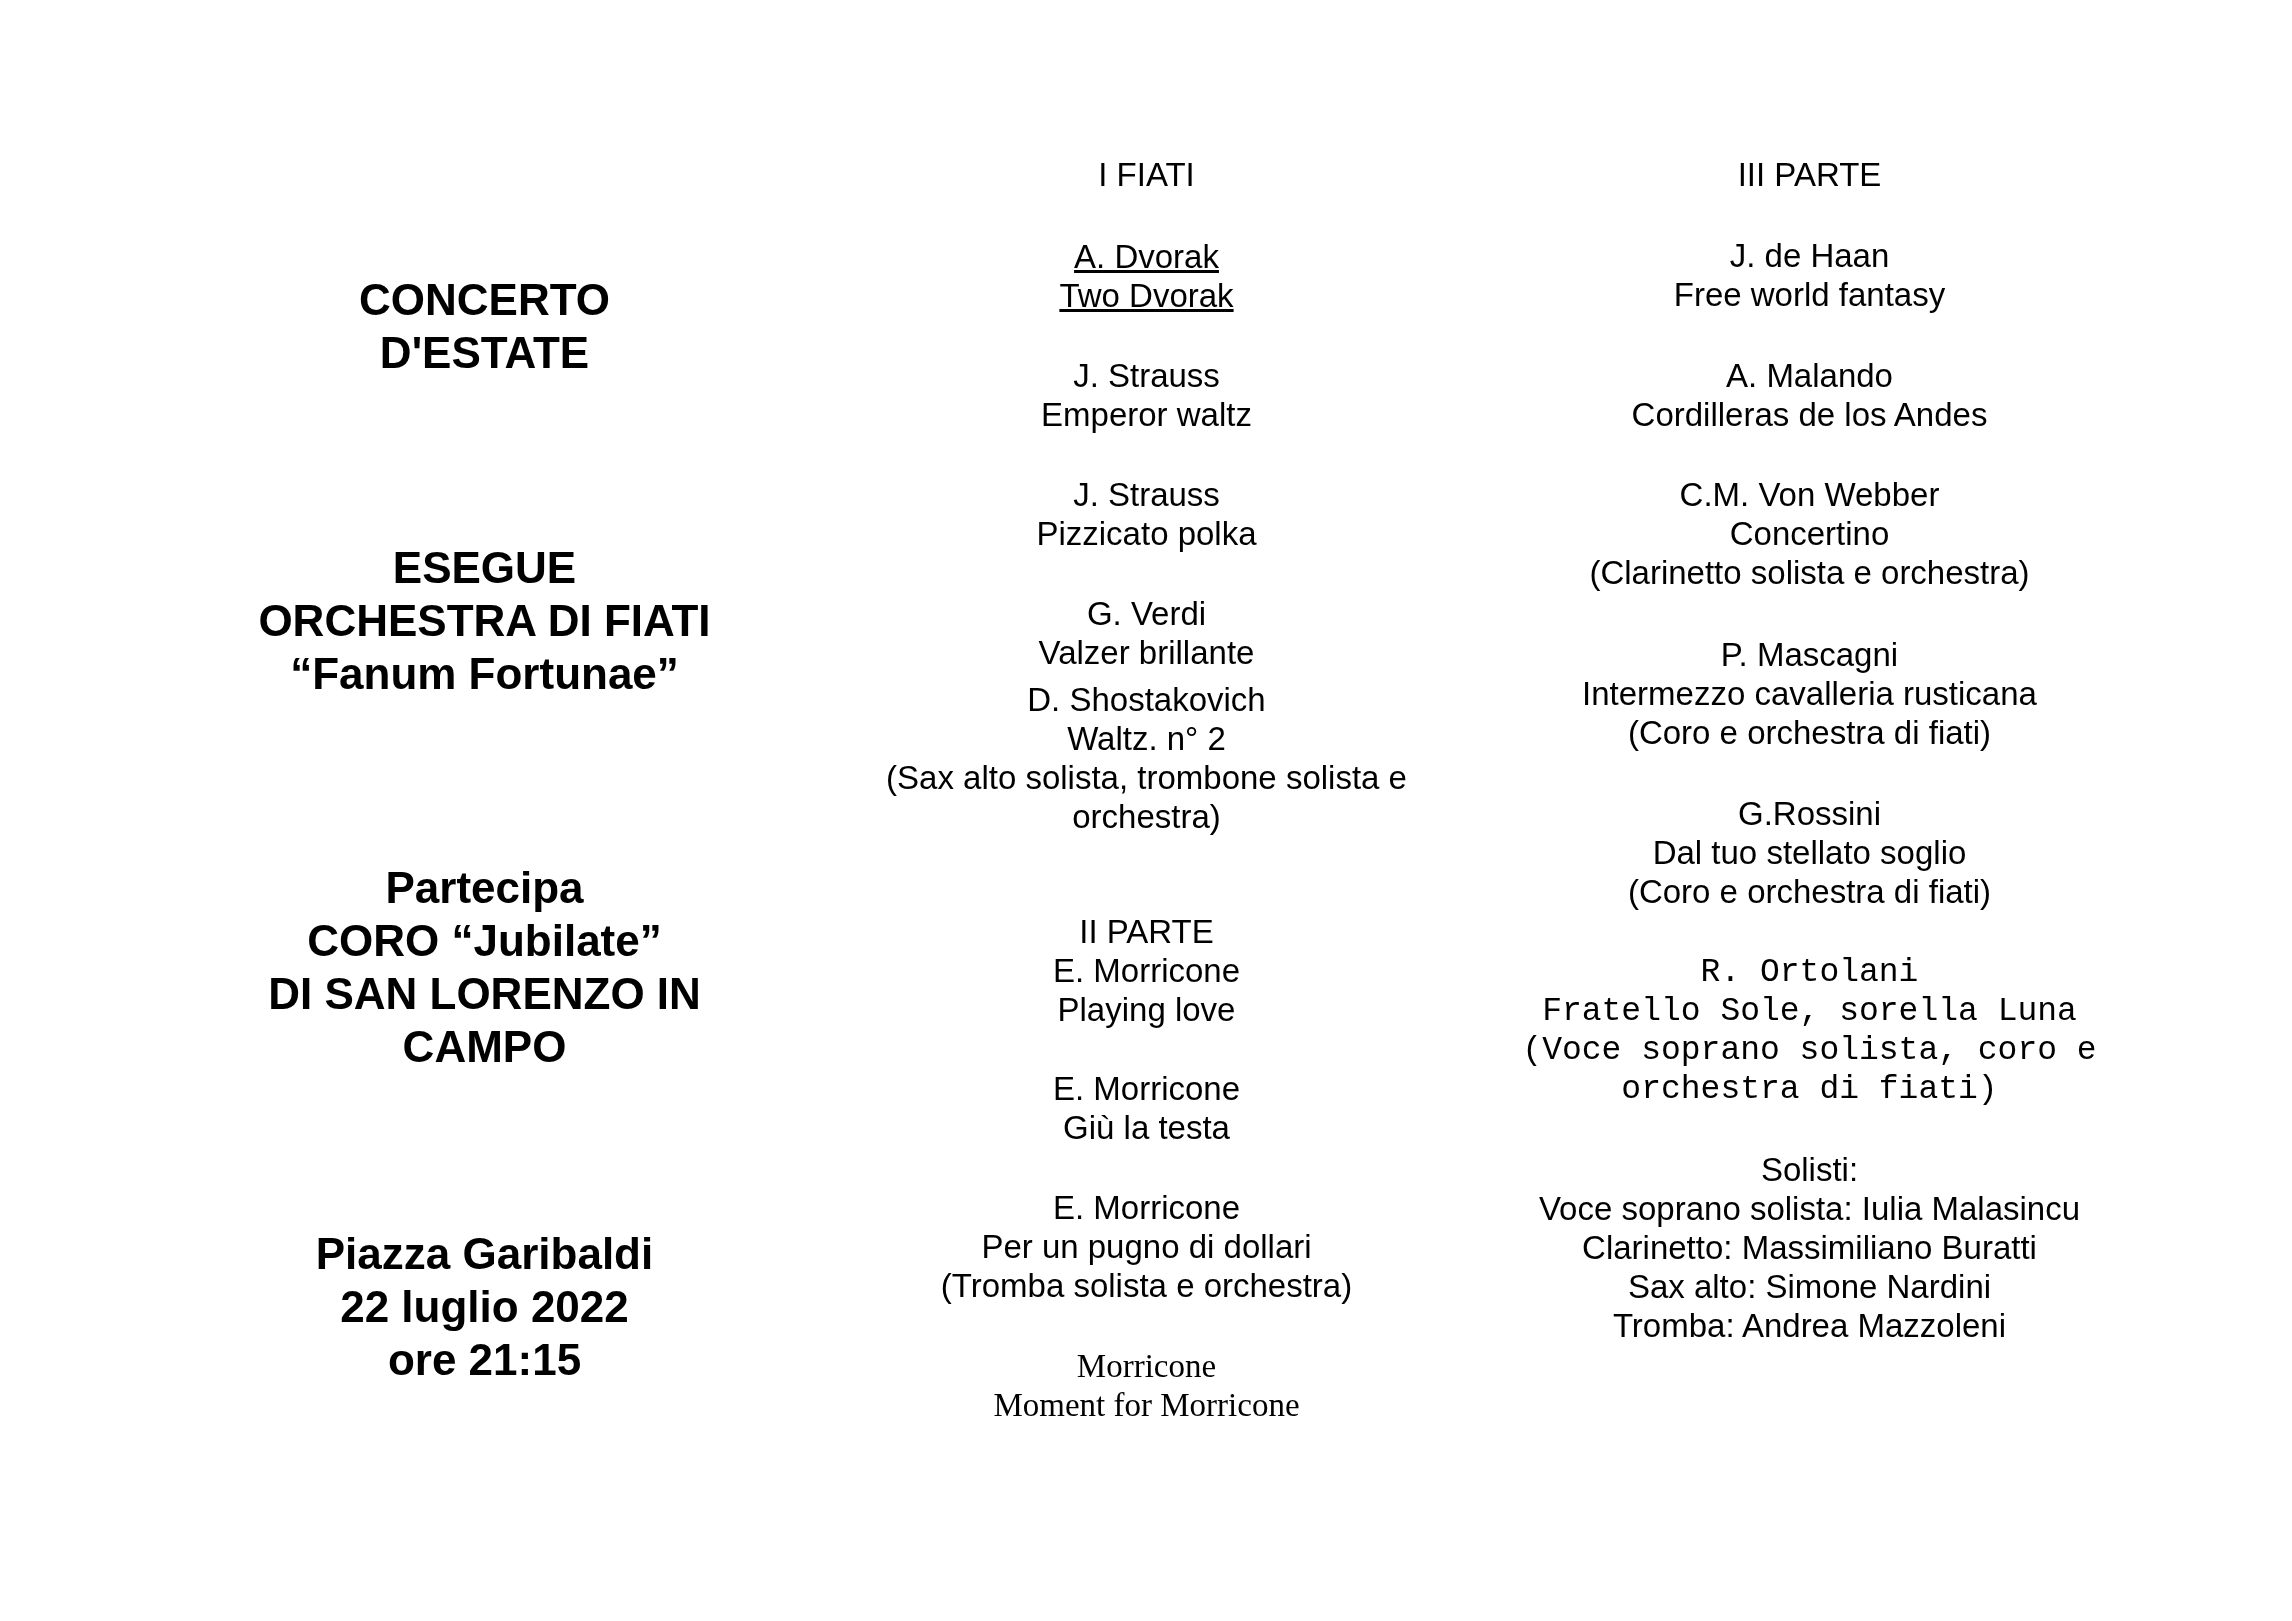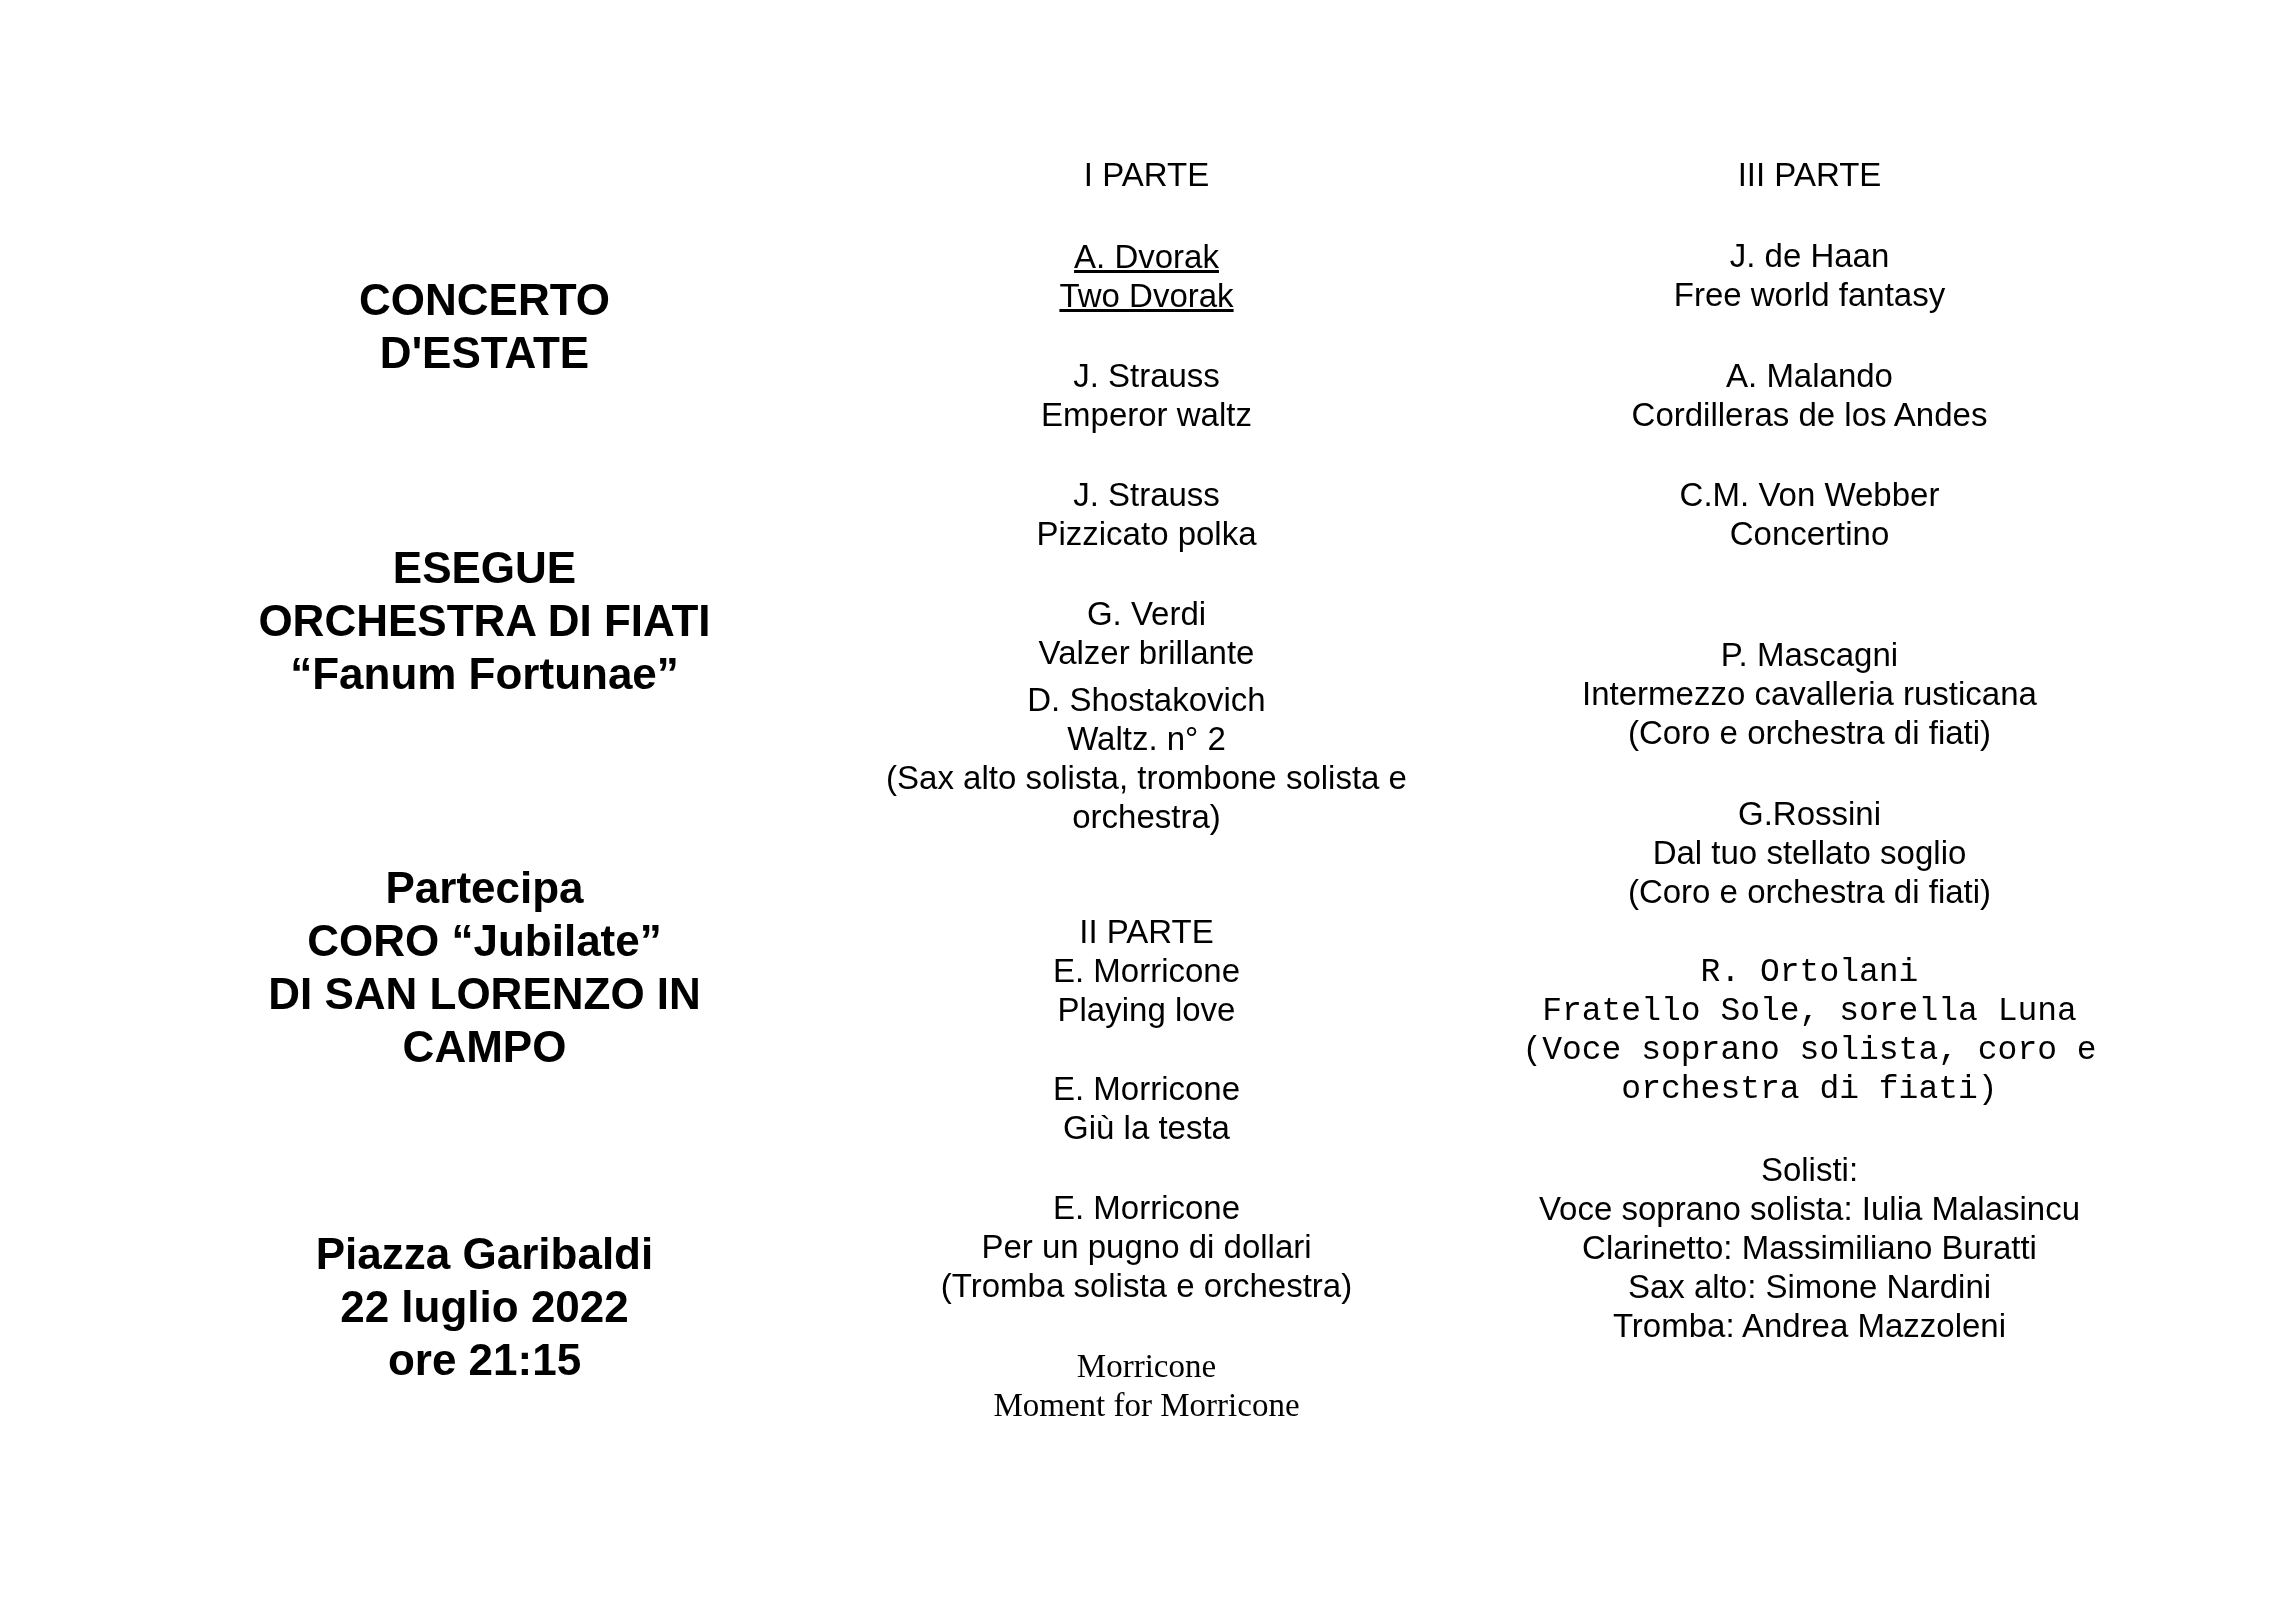--- a/index.html
+++ b/index.html
@@ -80,21 +80,21 @@
         <div class="entry-line">CAMPO</div>
       </div>
       <div class="entry" style="top: 1218px;">
         <div class="entry-line">Piazza Garibaldi</div>
         <div class="entry-line">22 luglio 2022</div>
         <div class="entry-line">ore 21:15</div>
       </div>
     </div>
   <div class="column" data-column="program-1">
       <div class="entry" style="top: 155px;">
-        <div class="entry-line">I PARTE</div>
+        <div class="entry-line">I FIATI</div>
       </div>
       <div class="entry" style="top: 237px; text-decoration: underline;">
         <div class="entry-line">A. Dvorak</div>
         <div class="entry-line">Two Dvorak</div>
       </div>
       <div class="entry" style="top: 356px;">
         <div class="entry-line">J. Strauss</div>
         <div class="entry-line">Emperor waltz</div>
       </div>
       <div class="entry" style="top: 475px;">
@@ -138,20 +138,21 @@
         <div class="entry-line">J. de Haan</div>
         <div class="entry-line">Free world fantasy</div>
       </div>
       <div class="entry" style="top: 356px;">
         <div class="entry-line">A. Malando</div>
         <div class="entry-line">Cordilleras de los Andes</div>
       </div>
       <div class="entry" style="top: 475px;">
         <div class="entry-line">C.M. Von Webber</div>
         <div class="entry-line">Concertino</div>
+        <div class="entry-line">(Clarinetto solista e orchestra)</div>
       </div>
       <div class="entry" style="top: 635px;">
         <div class="entry-line">P. Mascagni</div>
         <div class="entry-line">Intermezzo cavalleria rusticana</div>
         <div class="entry-line">(Coro e orchestra di fiati)</div>
       </div>
       <div class="entry" style="top: 794px;">
         <div class="entry-line">G.Rossini</div>
         <div class="entry-line">Dal tuo stellato soglio</div>
         <div class="entry-line">(Coro e orchestra di fiati)</div>

